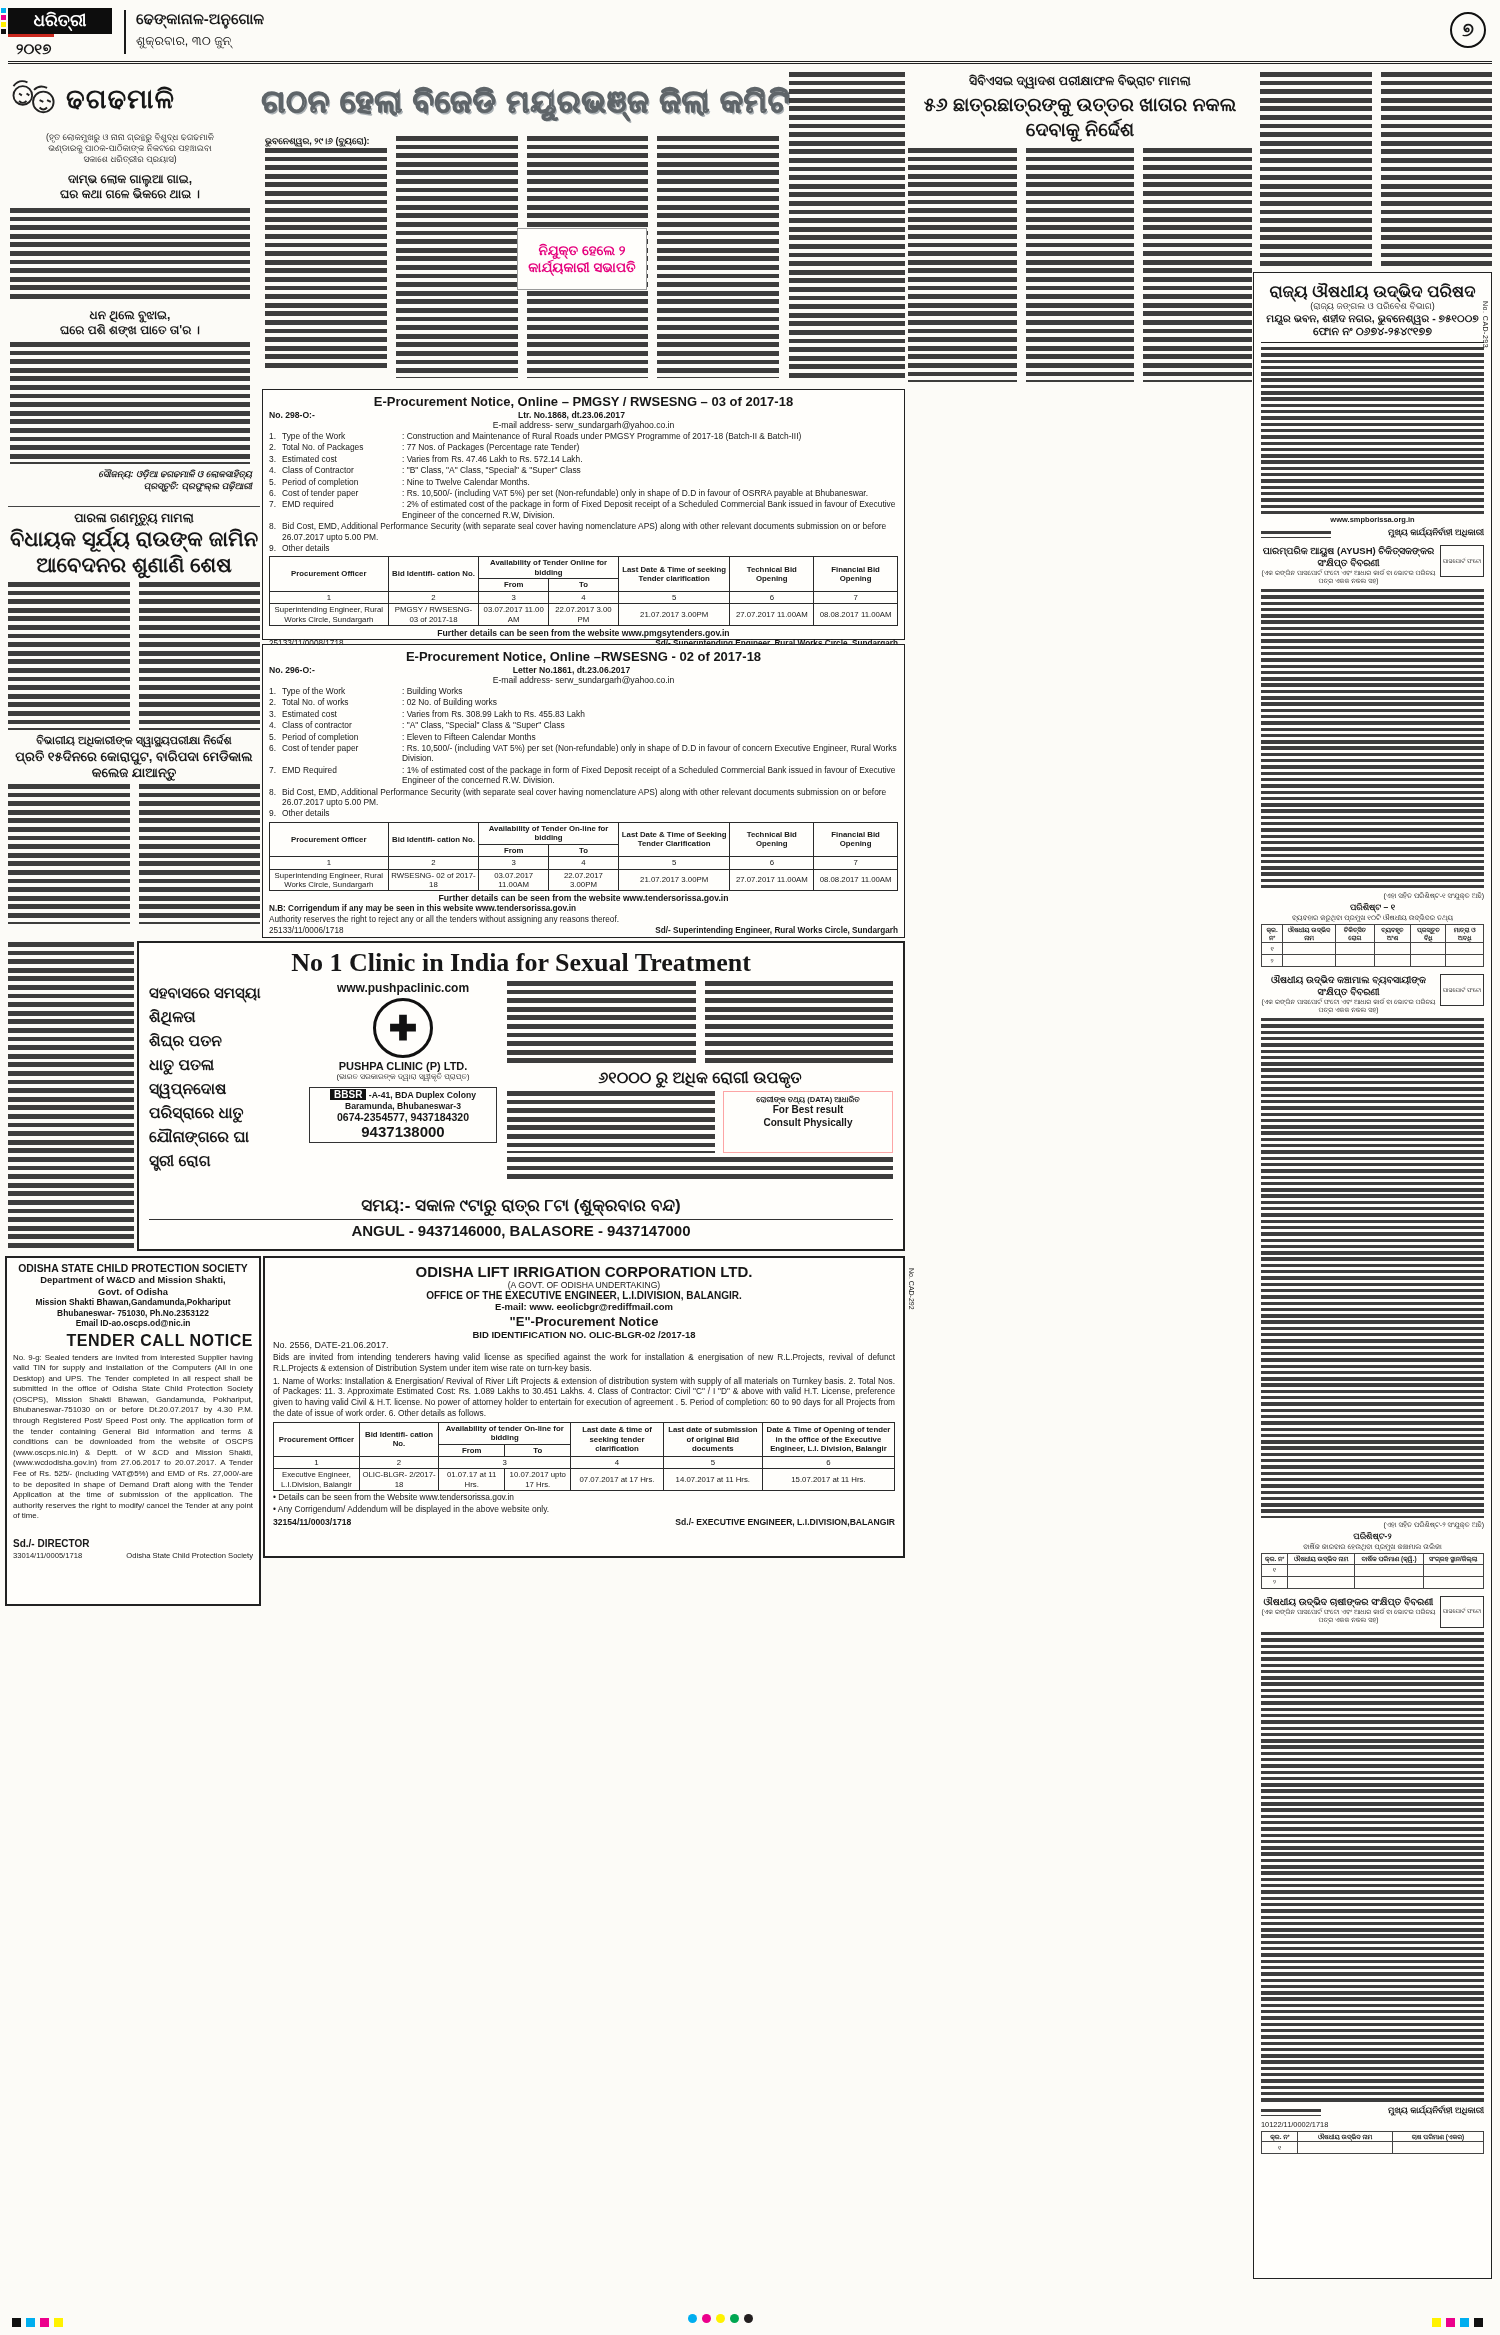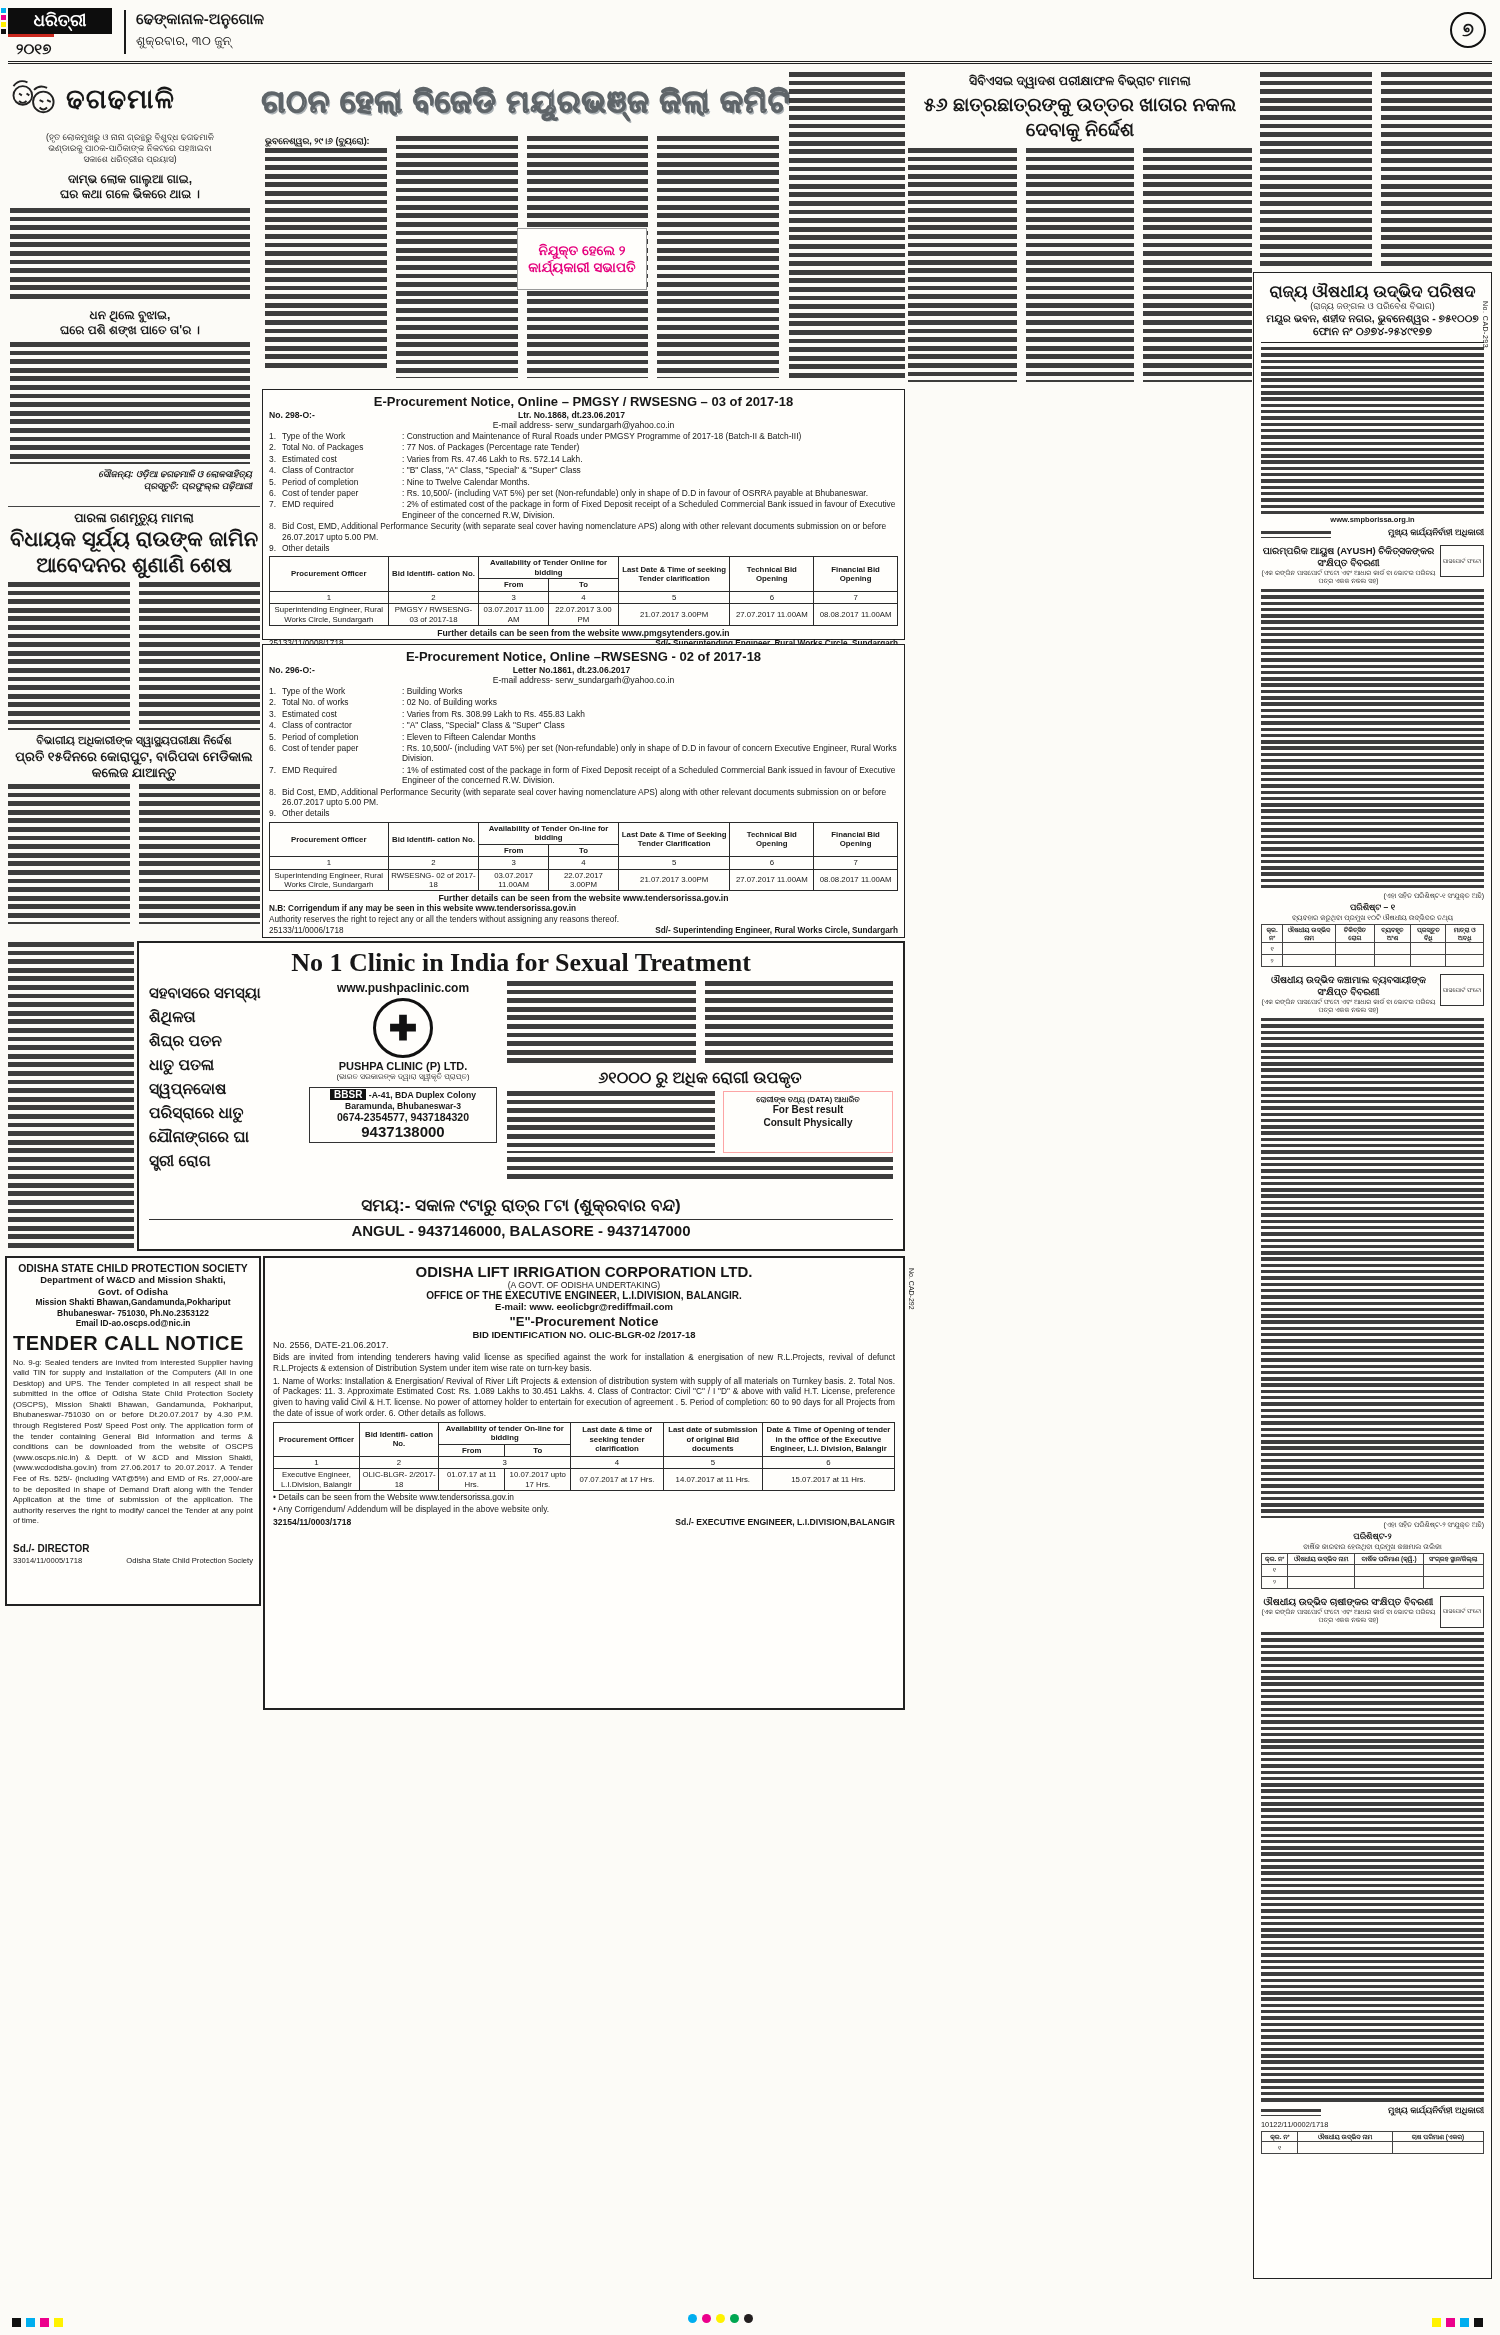--- a/index.html
+++ b/index.html
@@ -103,21 +103,21 @@
   .pu-d1{font-size:7.6px;font-weight:bold;line-height:9px;}
   .pu-d2{font-size:10px;font-weight:bold;line-height:12.5px;}
   .pu-time{font-size:17px;font-weight:bold;text-align:center;margin-top:3px;}
   .pu-cities{font-size:15px;font-weight:bold;text-align:center;border-top:1px solid #333;margin-top:3px;padding-top:2px;}
 
   
   #oscps{padding:5px 6px;}
   .os-l1{font-size:10.4px;font-weight:bold;text-align:center;}
   .os-l2{font-size:9.4px;font-weight:bold;text-align:center;line-height:11.5px;}
   .os-l3{font-size:8.4px;font-weight:bold;text-align:center;line-height:10.5px;}
-  .os-title{font-size:20px;font-weight:bold;text-align:left;letter-spacing:.5px;margin:3px 0;}
+  .os-title{font-size:16px;font-weight:bold;text-align:right;letter-spacing:.5px;margin:3px 0;}
   .os-body{font-size:7.9px;line-height:10.6px;text-align:justify;}
   .os-sign{text-align:left;font-size:10px;font-weight:bold;margin-top:16px;}
   .os-foot{display:flex;justify-content:space-between;font-size:7.6px;margin-top:2px;}
 
   
   #olic{padding:5px 8px;border-width:2px;}
   .ol-t1{font-size:15px;font-weight:bold;text-align:center;}
   .ol-t2{font-size:8.6px;text-align:center;}
   .ol-t3{font-size:10px;font-weight:bold;text-align:center;}
   .ol-em{font-size:9.5px;font-weight:bold;text-align:center;}
@@ -533,21 +533,21 @@
     <div class="os-l3">Email ID-ao.oscps.od@nic.in</div>
     <div class="os-title">TENDER CALL NOTICE</div>
     <div class="os-body">No. 9-g: Sealed tenders are invited from interested Supplier having valid TIN for supply and installation of the Computers (All in one Desktop) and UPS. The Tender completed in all respect shall be submitted in the office of Odisha State Child Protection Society (OSCPS), Mission Shakti Bhawan, Gandamunda, Pokhariput, Bhubaneswar-751030 on or before Dt.20.07.2017 by 4.30 P.M. through Registered Post/ Speed Post only. The application form of the tender containing General Bid information and terms &amp; conditions can be downloaded from the website of OSCPS (www.oscps.nic.in) &amp; Deptt. of W &amp;CD and Mission Shakti, (www.wcdodisha.gov.in) from 27.06.2017 to 20.07.2017. A Tender Fee of Rs. 525/- (including VAT@5%) and EMD of Rs. 27,000/-are to be deposited in shape of Demand Draft along with the Tender Application at the time of submission of the application. The authority reserves the right to modify/ cancel the Tender at any point of time.</div>
     <div class="os-sign">Sd./- DIRECTOR</div>
     <div class="os-foot">
       <span>33014/11/0005/1718</span>
       <span>Odisha State Child Protection Society</span>
     </div>
   </section>
 
-  <section class="panel" id="olic" style="left:263px;top:1256px;width:642px;height:454px;">
+  <section class="panel" id="olic" style="left:263px;top:1256px;width:642px;height:302px;">
     <div class="ol-t1">ODISHA LIFT IRRIGATION CORPORATION LTD.</div>
     <div class="ol-t2">(A GOVT. OF ODISHA UNDERTAKING)</div>
     <div class="ol-t3">OFFICE OF THE EXECUTIVE ENGINEER, L.I.DIVISION, BALANGIR.</div>
     <div class="ol-em">E-mail: www. eeolicbgr@rediffmail.com</div>
     <div class="ol-pt">"E"-Procurement Notice</div>
     <div class="ol-bid">BID IDENTIFICATION NO. OLIC-BLGR-02 /2017-18</div>
     <div class="ol-nd">No. 2556, DATE-21.06.2017.</div>
     <div class="ol-p">Bids are invited from intending tenderers having valid license as specified against the work for installation &amp; energisation of new R.L.Projects, revival of defunct R.L.Projects &amp; extension of Distribution System under item wise rate on turn-key basis.</div>
     <div class="ol-p">1. Name of Works: Installation &amp; Energisation/ Revival of River Lift Projects &amp; extension of distribution system with supply of all materials on Turnkey basis. 2. Total Nos. of Packages: 11. 3. Approximate Estimated Cost: Rs. 1.089 Lakhs to 30.451 Lakhs. 4. Class of Contractor: Civil "C" / I "D" &amp; above with valid H.T. License, preference given to having valid Civil &amp; H.T. license. No power of attorney holder to entertain for execution of agreement . 5. Period of completion: 60 to 90 days for all Projects from the date of issue of work order. 6. Other details as follows.</div>
     <table class="ntable">

